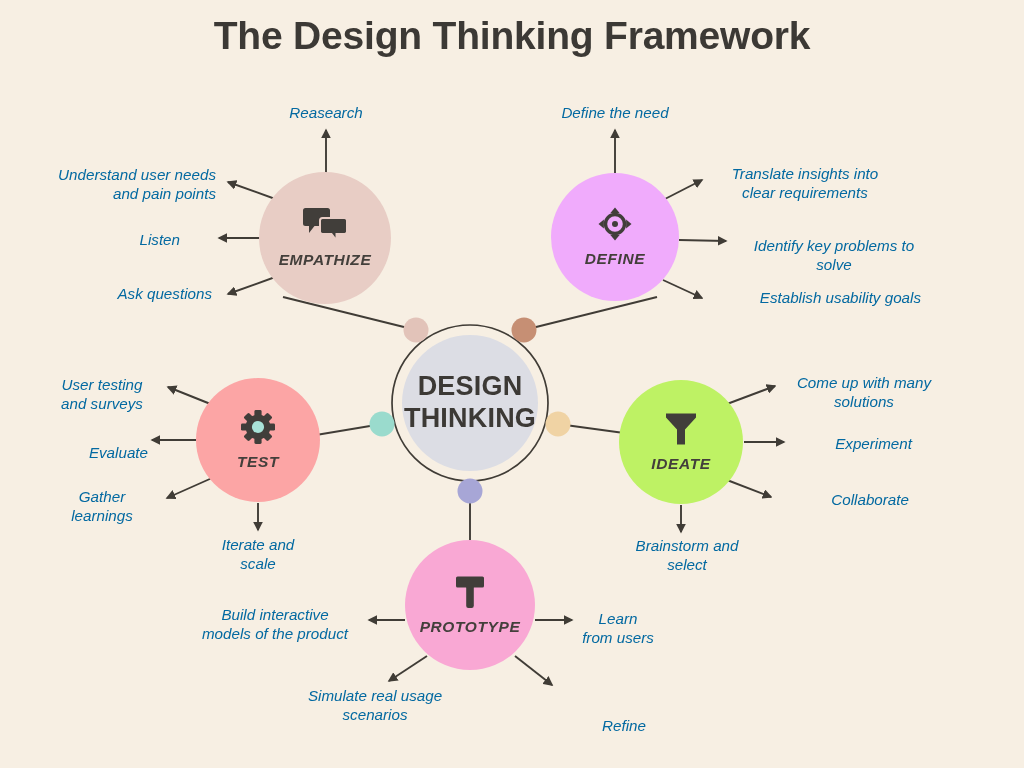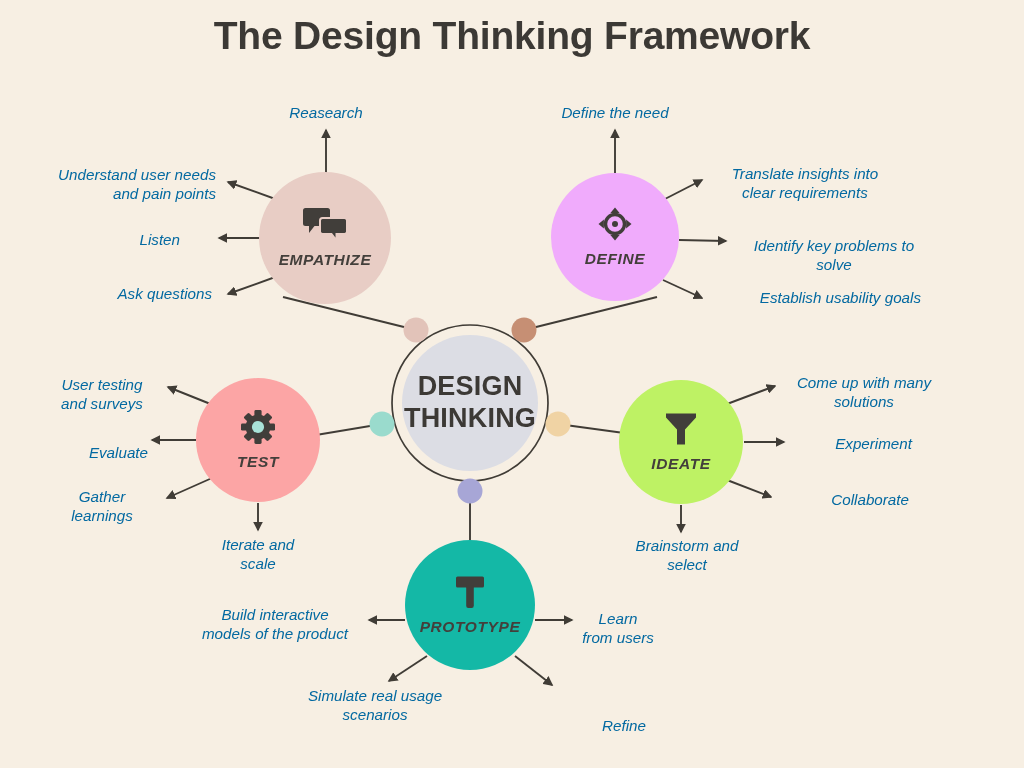--- a/index.html
+++ b/index.html
@@ -177,21 +177,21 @@
 
   <div class="node" style="left:619px; top:380px; width:124px; height:124px; background:#bef264;">
     <span class="node-icon">
       <svg width="32" height="34" viewBox="0 0 32 34" xmlns="http://www.w3.org/2000/svg">
         <path d="M1 1.5 h30 v4 l-11 12 v15 h-8 v-15 l-11 -12 z" fill="#413e3a"></path>
       </svg>
     </span>
     <span class="node-label">IDEATE</span>
   </div>
 
-  <div class="node" style="left:405px; top:540px; width:130px; height:130px; background:#14b8a6;">
+  <div class="node" style="left:405px; top:540px; width:130px; height:130px; background:#f9a8d4;">
     <span class="node-icon">
       <svg width="34" height="34" viewBox="0 0 34 34" xmlns="http://www.w3.org/2000/svg">
         <rect x="3" y="1.5" width="28" height="11" rx="1.6" fill="#413e3a"></rect>
         <rect x="13.2" y="10" width="7.6" height="23" rx="2.2" fill="#413e3a"></rect>
       </svg>
     </span>
     <span class="node-label">PROTOTYPE</span>
   </div>
 
   <div class="node" style="left:196px; top:378px; width:124px; height:124px; background:#fca5a5;">

